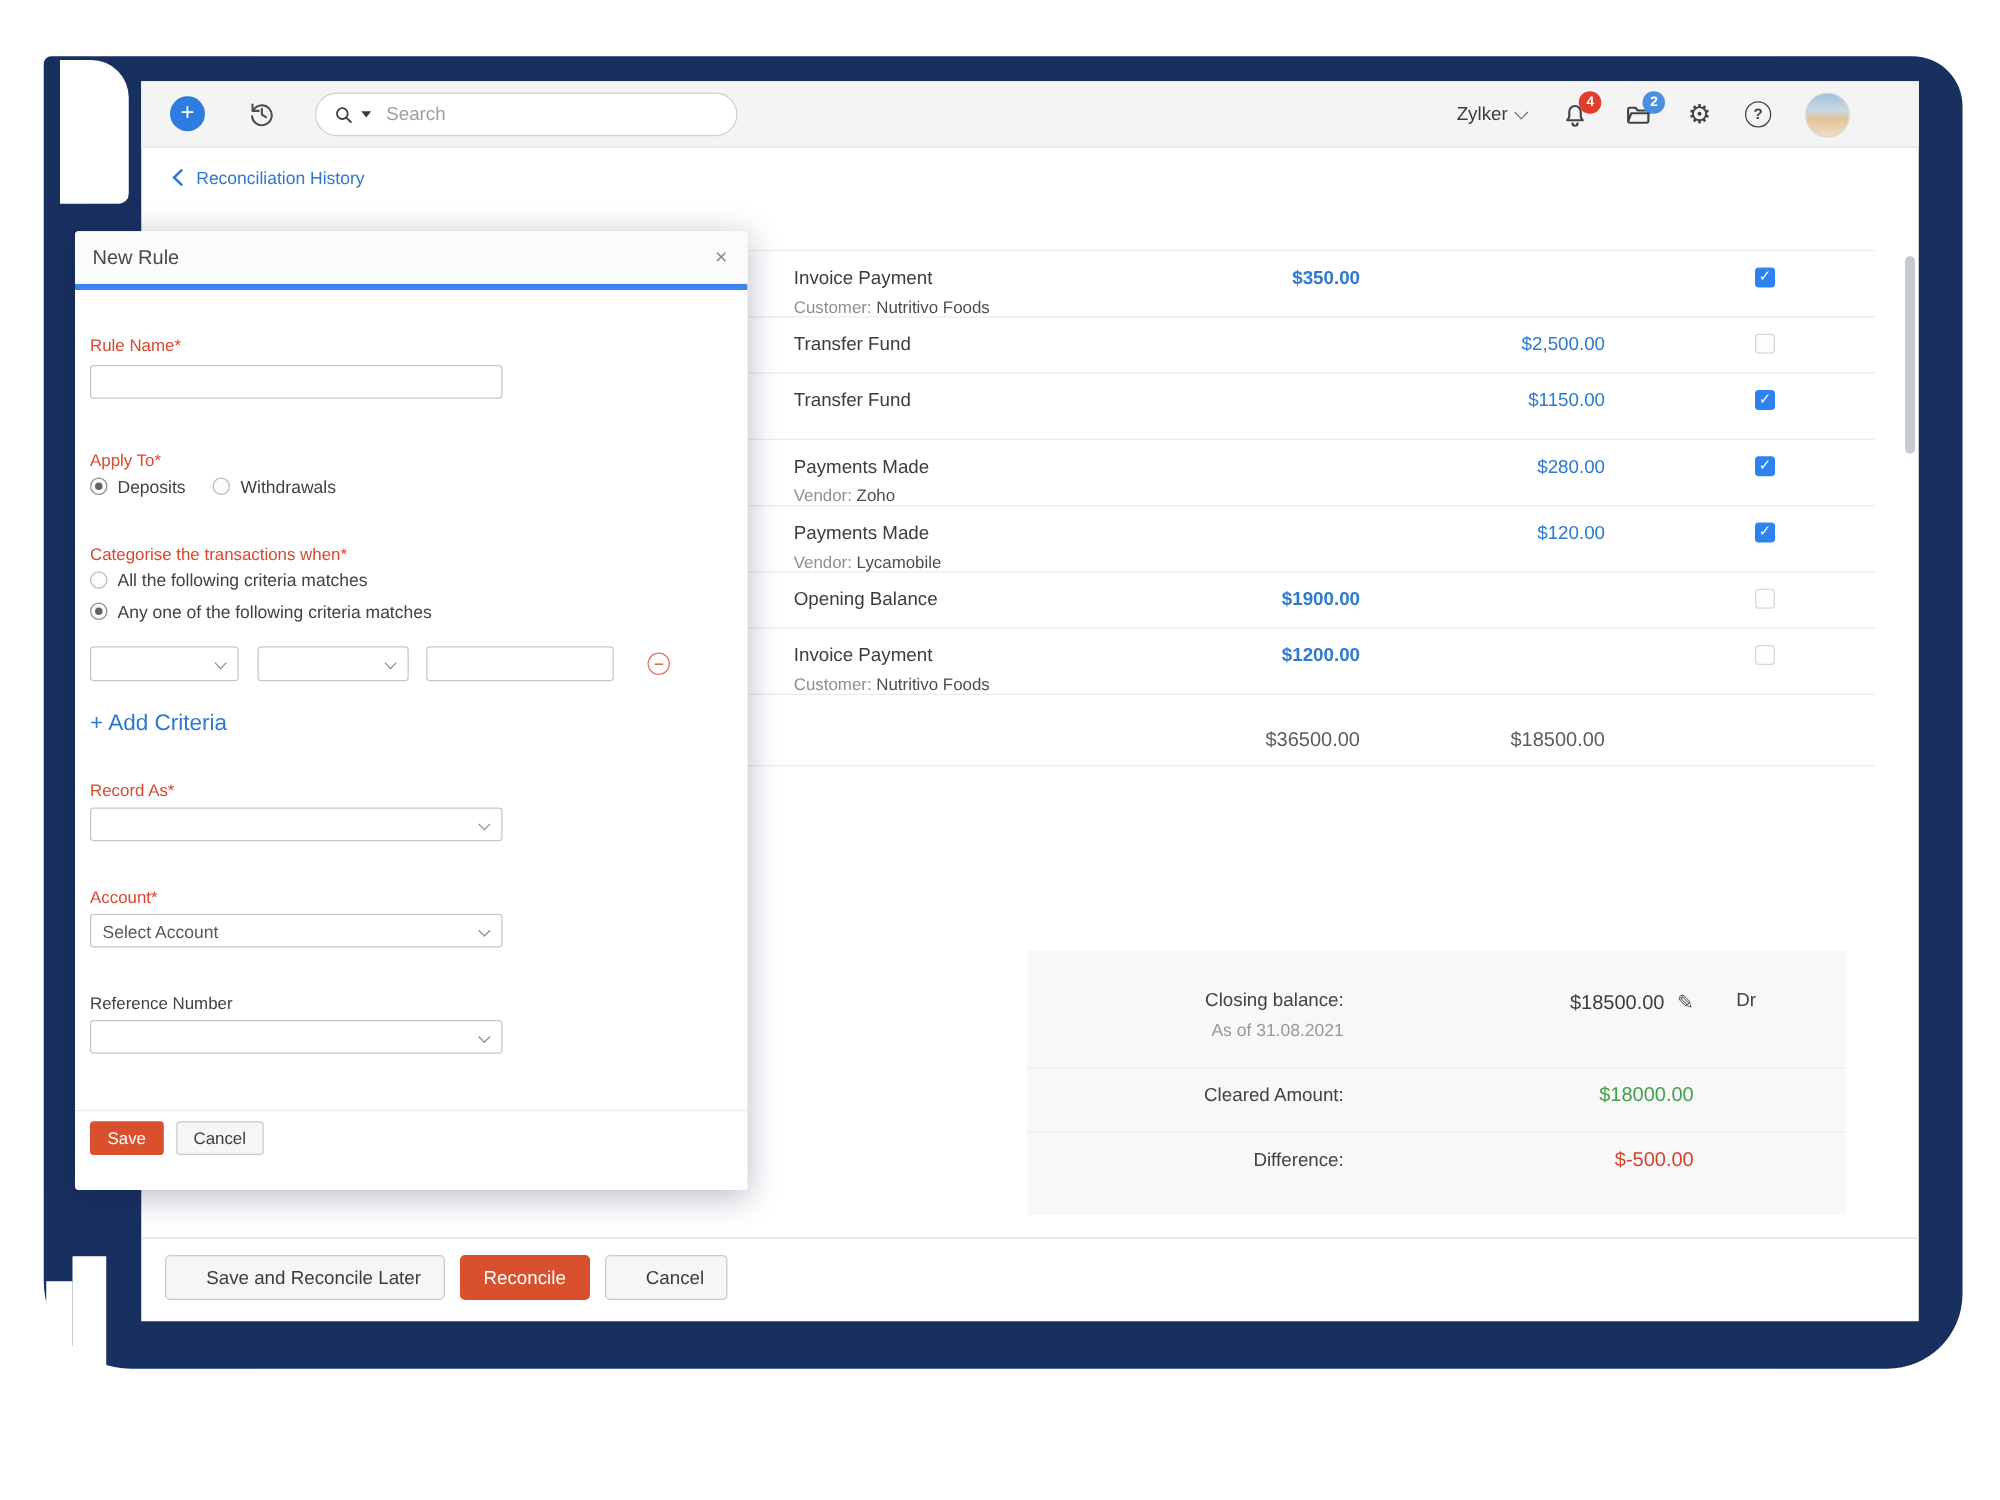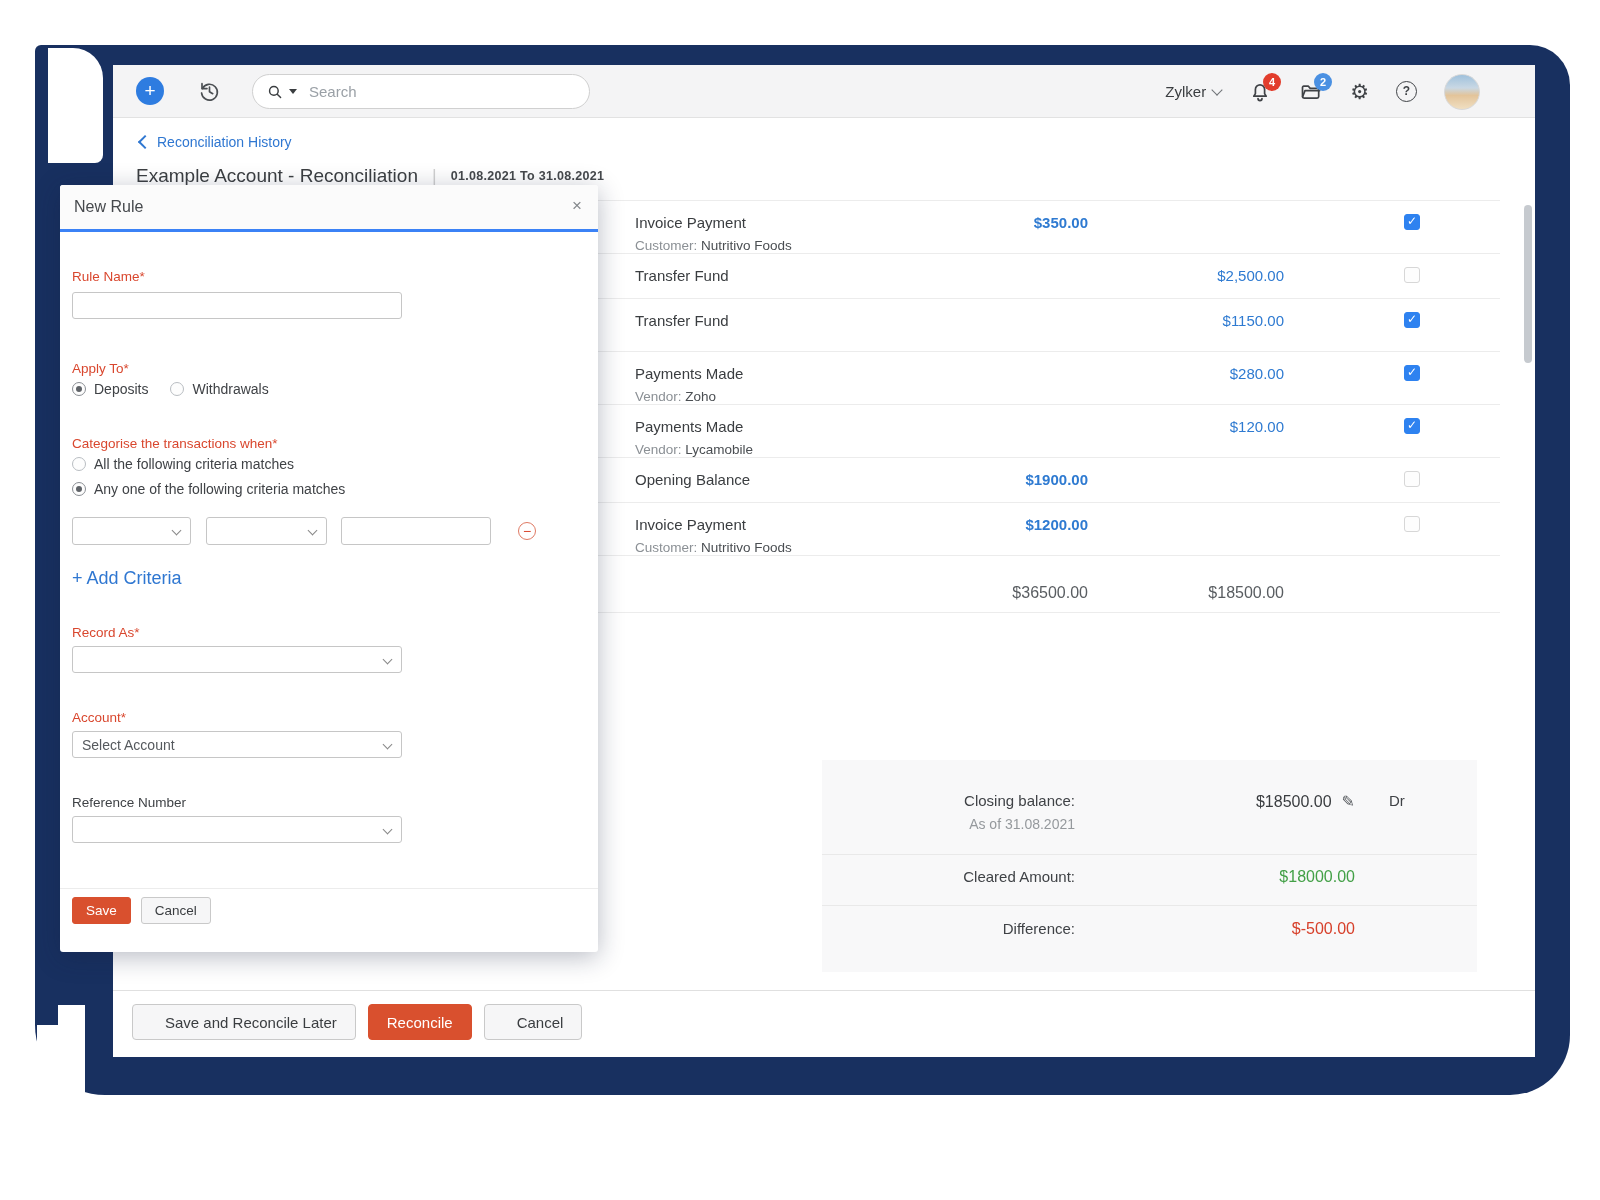--- a/index.html
+++ b/index.html
@@ -93,21 +93,21 @@
   .btn{height:36px;border-radius:4px;font-size:15px;font-family:inherit;cursor:pointer;
        padding:0 18px;box-sizing:border-box;}
   .btn.secondary{background:#f6f6f7;border:1px solid #c9c9c9;color:#3a3d40;padding-left:32px;}
   .btn.primary{background:var(--btnred,#d9502e);border:1px solid var(--btnred,#d9502e);color:#fff;}
   .scroll-thumb{position:absolute;left:1411px;top:140px;width:8px;height:158px;border-radius:4px;
                 background:#c6cacf;cursor:pointer;}
   
   .modal{position:absolute;left:60px;top:185px;width:538px;height:767px;background:#fff;z-index:6;
          border-radius:3px;box-shadow:0 5px 26px rgba(20,30,60,.30);}
   .m-header{position:absolute;left:0;top:0;width:100%;height:47px;background:#fbfbfb;
-            border-bottom:3px solid #3b82f6;box-sizing:border-box;border-radius:3px 3px 0 0;}
+            border-bottom:5px solid #3b82f6;box-sizing:border-box;border-radius:3px 3px 0 0;}
   .m-title{position:absolute;left:14px;top:13px;font-size:16px;color:#46494d;}
   .m-close{position:absolute;right:16px;top:11px;font-size:17px;color:#85898d;cursor:pointer;}
   .m-label{position:absolute;font-size:13.5px;color:var(--req,#d9472e);}
   .m-label.plain{color:#3f4246;}
   .m-input{position:absolute;border:1px solid #c6c6c6;border-radius:3px;background:#fff;
            box-sizing:border-box;font-family:inherit;font-size:14px;color:#3a3d40;padding:0 8px;}
   .m-select{position:absolute;border:1px solid #c6c6c6;border-radius:3px;background:#fff;
             box-sizing:border-box;font-size:14px;color:#55595d;line-height:26px;padding:0 24px 0 9px;cursor:pointer;}
   .m-select::after{content:"";position:absolute;right:10px;top:9px;width:6px;height:6px;
                    border-right:1.5px solid #888;border-bottom:1.5px solid #888;transform:rotate(45deg);}
@@ -179,25 +179,20 @@
         <div class="gear">⚙</div>
         <div class="help">?</div>
         <div class="avatar"></div>
       </div>
     </div>
 
     <div class="breadcrumb">
       <span class="chev-left"></span>
       <span>Reconciliation History</span>
     </div>
-    <div class="titlerow">
-      <span class="page-title">Example Account - Reconciliation</span>
-      <span class="title-sep">|</span>
-      <span class="date-range">01.08.2021 To 31.08.2021</span>
-    </div>
 
     <div class="tx-table">
       <div id="t-rows">
           <div class="t-row">
             <div class="t-labelbox">
               <div class="t-label">Invoice Payment</div>
               <div class="t-sub"><span class="sub-k">Customer: </span><span class="sub-v">Nutritivo Foods</span></div>
             </div>
             <div class="t-amt c1">$350.00</div>
             <div class="t-amt"></div>

